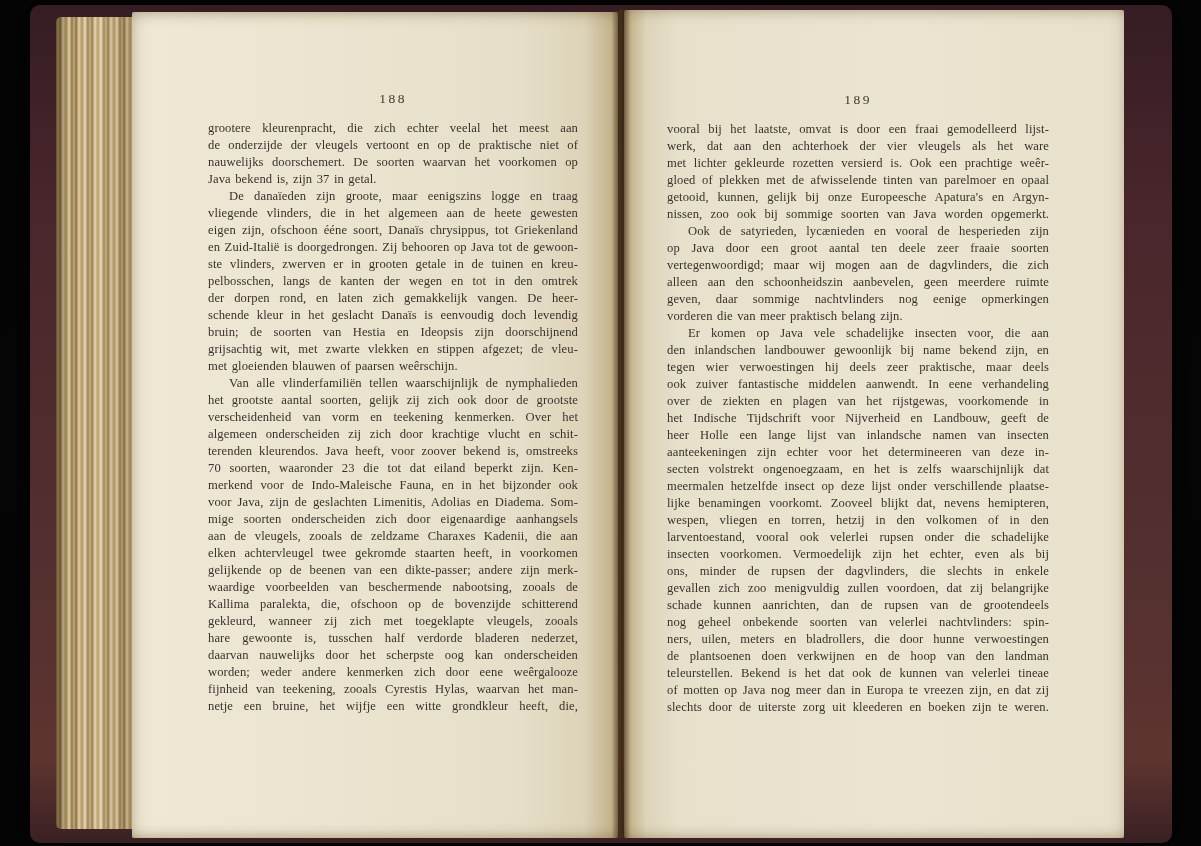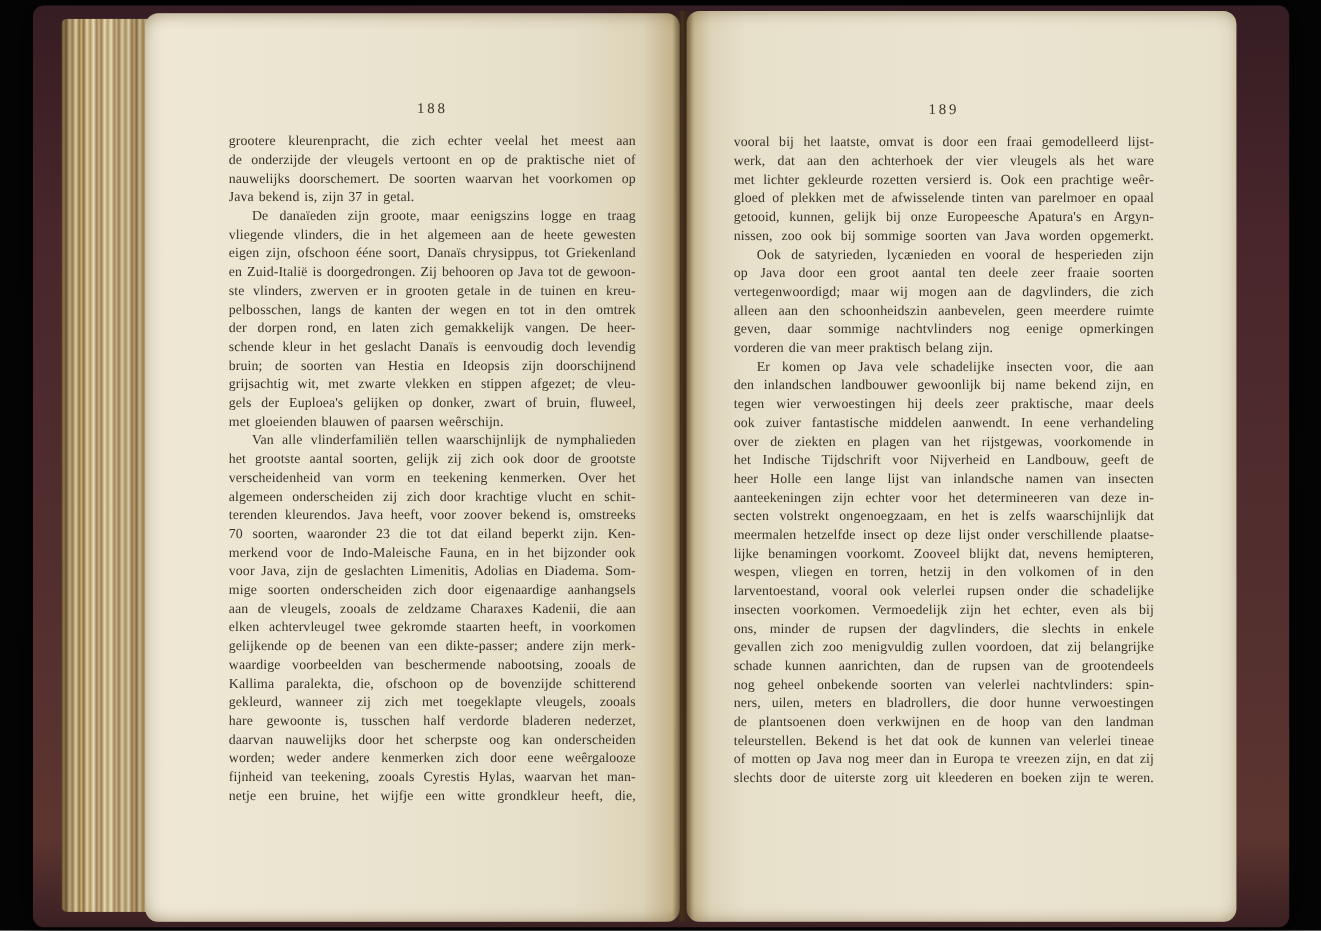--- a/index.html
+++ b/index.html
@@ -47,21 +47,21 @@
     width: 32px;
     height: 806px;
     border-radius: 0 4px 4px 0;
     background:
       linear-gradient(90deg, rgba(255,252,238,0.25) 0%, rgba(0,0,0,0) 40%, rgba(80,55,25,0.35) 100%),
       repeating-linear-gradient(90deg, #e8ddc1 0px, #e8ddc1 2px, #bba878 3px, #efe6ca 5px, #c8b econ 7px, #caa97c 8px, #efe6ca 11px);
   }
 
   .page {
     position: absolute;
-    border-radius: 12px;
+    border-radius: 2px;
     font-family: Liberation Serif, serif;
   }
   .page-left {
     left: 102px;
     top: 7px;
     width: 486px;
     height: 826px;
     background: linear-gradient(90deg, #efe8d5 0%, #e9e2cd 55%, #e5deC8 80%, #ddd3b8 93%, #c4b48e 98.5%, #9e8b64 100%);
     box-shadow:
       inset 0 12px 14px -11px rgba(110,88,50,0.45),
@@ -150,21 +150,20 @@
           <div class="line indent">De danaïeden zijn groote, maar eenigszins logge en traag</div>
           <div class="line">vliegende vlinders, die in het algemeen aan de heete gewesten</div>
           <div class="line">eigen zijn, ofschoon ééne soort, Danaïs chrysippus, tot Griekenland</div>
           <div class="line">en Zuid-Italië is doorgedrongen. Zij behooren op Java tot de gewoon-</div>
           <div class="line">ste vlinders, zwerven er in grooten getale in de tuinen en kreu-</div>
           <div class="line">pelbosschen, langs de kanten der wegen en tot in den omtrek</div>
           <div class="line">der dorpen rond, en laten zich gemakkelijk vangen. De heer-</div>
           <div class="line">schende kleur in het geslacht Danaïs is eenvoudig doch levendig</div>
           <div class="line">bruin; de soorten van Hestia en Ideopsis zijn doorschijnend</div>
           <div class="line">grijsachtig wit, met zwarte vlekken en stippen afgezet; de vleu-</div>
-          <div class="line">gels der Euploea's gelijken op donker, zwart of bruin, fluweel,</div>
           <div class="line short">met gloeienden blauwen of paarsen weêrschijn.</div>
           <div class="line indent">Van alle vlinderfamiliën tellen waarschijnlijk de nymphalieden</div>
           <div class="line">het grootste aantal soorten, gelijk zij zich ook door de grootste</div>
           <div class="line">verscheidenheid van vorm en teekening kenmerken. Over het</div>
           <div class="line">algemeen onderscheiden zij zich door krachtige vlucht en schit-</div>
           <div class="line">terenden kleurendos. Java heeft, voor zoover bekend is, omstreeks</div>
           <div class="line">70 soorten, waaronder 23 die tot dat eiland beperkt zijn. Ken-</div>
           <div class="line">merkend voor de Indo-Maleische Fauna, en in het bijzonder ook</div>
           <div class="line">voor Java, zijn de geslachten Limenitis, Adolias en Diadema. Som-</div>
           <div class="line">mige soorten onderscheiden zich door eigenaardige aanhangsels</div>

